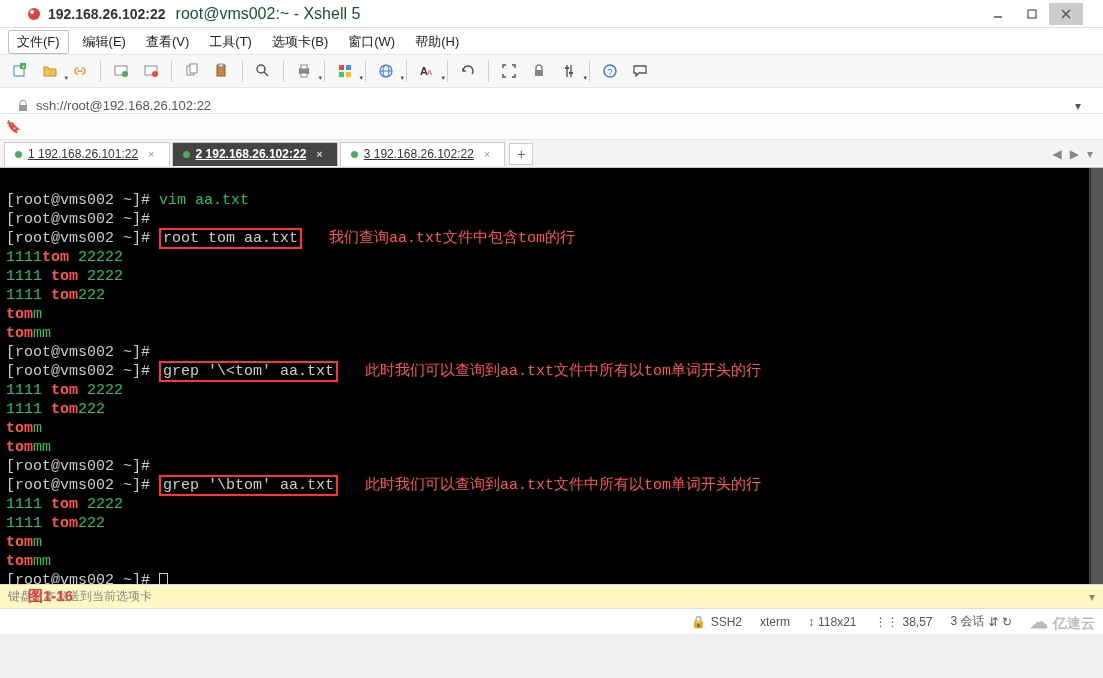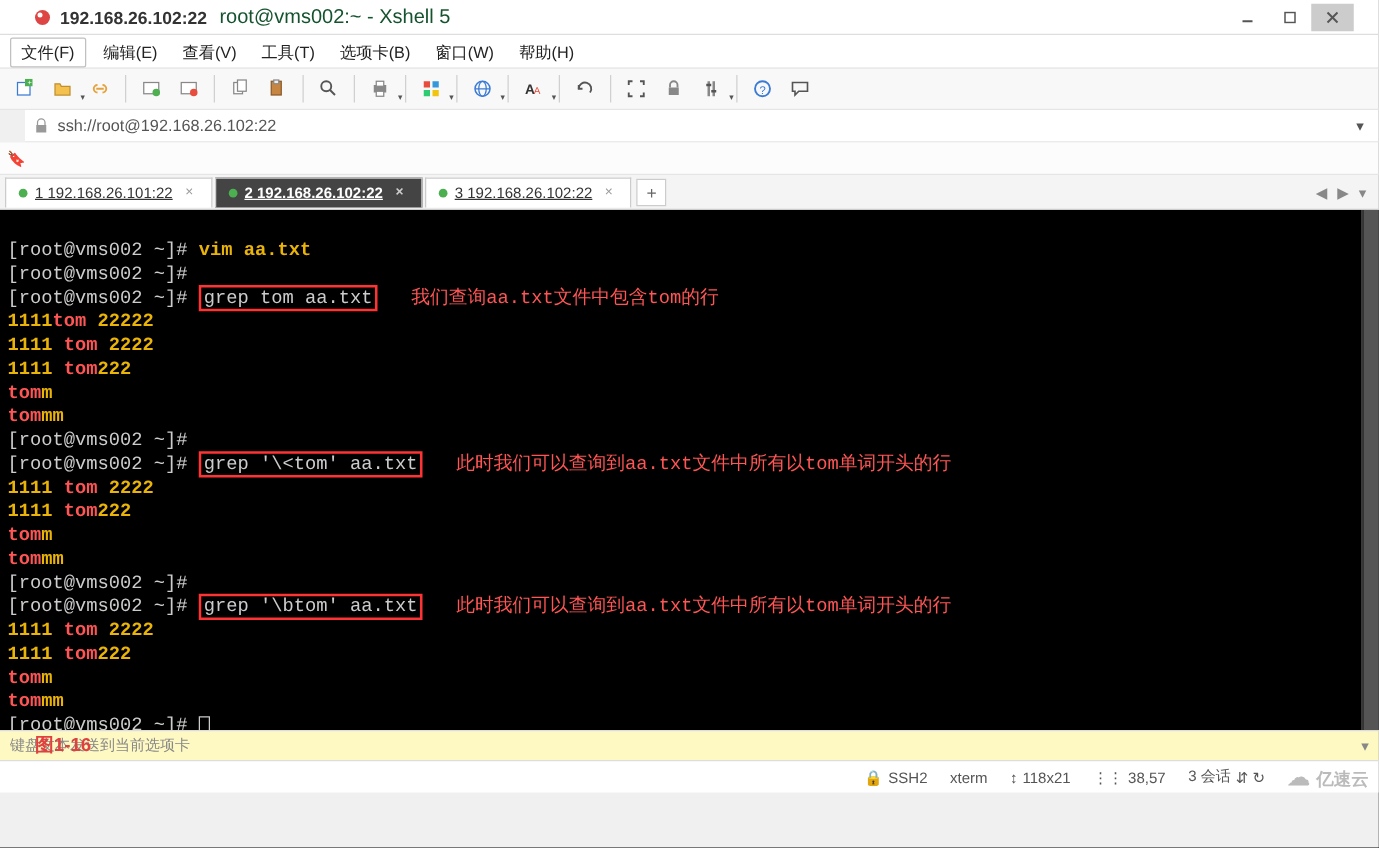--- a/index.html
+++ b/index.html
@@ -21,21 +21,21 @@
 .menubar .menu-item.boxed { border: 1px solid #c0c0c0; border-radius: 2px; padding: 2px 8px; margin-right: 4px; }
 
 
 .toolbar { display: flex; align-items: center; height: 34px; background: #f8f8f8; border-top: 1px solid #e5e5e5; border-bottom: 1px solid #e5e5e5; padding: 0 6px; gap: 2px; }
 .toolbar .tool-btn { width: 28px; height: 26px; display: flex; align-items: center; justify-content: center; cursor: pointer; border-radius: 2px; position: relative; }
 .toolbar .tool-btn svg { width: 16px; height: 16px; }
 .toolbar .sep { width: 1px; height: 22px; background: #d0d0d0; margin: 0 4px; }
 .toolbar .dd-arrow { position: absolute; right: -4px; bottom: 2px; font-size: 7px; color: #555; }
 
 
-.addrbar { display: flex; align-items: center; height: 26px; background: #fff; border-bottom: 1px solid #e5e5e5; padding: 0 6px; margin-left: 20px; }
+.addrbar { display: flex; align-items: flex-end; height: 26px; background: #fff; border-bottom: 1px solid #e5e5e5; padding: 0 16px; }
 .addrbar .lock { width: 14px; height: 14px; margin-right: 6px; }
 .addrbar .addr-text { color: #555; font-size: 13px; flex: 1; }
 .addrbar .dd { color: #555; padding: 0 6px; cursor: pointer; }
 
 
 .infobar { display: flex; align-items: center; height: 26px; background: #fcfcfc; border-bottom: 1px solid #e5e5e5; padding: 0 6px; color: #666; font-size: 12px; }
 .infobar .info-icon { margin-right: 6px; color: #888; }
 
 
 .tabs { display: flex; align-items: center; height: 28px; background: #f4f4f4; border-bottom: 1px solid #ccc; padding: 0 4px; }
@@ -46,21 +46,21 @@
 .tabs .tab .close-x { margin-left: 10px; font-size: 11px; color: #999; }
 .tabs .tab.active .close-x { color: #ccc; }
 .tabs .tab-add { width: 24px; height: 22px; display: flex; align-items: center; justify-content: center; border: 1px solid #ccc; background: #fff; cursor: pointer; font-size: 14px; color: #666; margin-left: 2px; }
 .tabs .tab-nav { margin-left: auto; display: flex; gap: 8px; padding: 0 6px; color: #888; }
 
 
 .terminal-wrap { position: relative; }
 .terminal { background: #000; color: #ccc; font-family: Consolas, "Courier New", monospace; font-size: 15px; line-height: 19px; padding: 4px 6px; height: 416px; overflow: hidden; white-space: pre; }
 .terminal .prompt { color: #ccc; }
 .terminal .match { color: #ff5555; font-weight: bold; }
-.terminal .plain { color: #eab308; font-weight: bold; }
+.terminal .plain { color: #22c55e; }
 .terminal .box { border: 2px solid #ff3333; padding: 0 2px; }
 .terminal .ann { color: #ff5555; font-weight: normal; white-space: pre; }
 .terminal .cursor-block { display: inline-block; width: 9px; height: 15px; border: 1px solid #ccc; vertical-align: middle; }
 .scrollbar-v { position: absolute; right: 0; top: 0; width: 14px; height: 100%; background: #2a2a2a; border-left: 1px solid #444; }
 .scrollbar-v .thumb { position: absolute; left: 1px; width: 12px; height: 100%; background: #555; }
 
 
 .footer1 { height: 24px; background: #fef9c3; border-top: 1px solid #ddd; display: flex; align-items: center; padding: 0 8px; color: #888; font-size: 12px; }
 .figlabel { position: absolute; left: 28px; color: #e04040; font-weight: bold; font-size: 15px; }
 .statusbar { height: 26px; background: #fff; border-top: 1px solid #ddd; display: flex; align-items: center; padding: 0 8px; font-size: 12px; color: #555; gap: 18px; }
@@ -271,21 +271,21 @@
     <span style="cursor:pointer">◀</span>
     <span style="cursor:pointer">▶</span>
     <span style="cursor:pointer">▾</span>
   </div>
 </div>
 
 <div class="terminal-wrap">
 <div class="terminal">
 <span class="prompt">[root@vms002 ~]# </span><span class="plain">vim aa.txt</span>
 <span class="prompt">[root@vms002 ~]# </span>
-<span class="prompt">[root@vms002 ~]# </span><span class="box">grep tom aa.txt</span>   <span class="ann">我们查询aa.txt文件中包含tom的行</span>
+<span class="prompt">[root@vms002 ~]# </span><span class="box">root tom aa.txt</span>   <span class="ann">我们查询aa.txt文件中包含tom的行</span>
 <span class="plain">1111</span><span class="match">tom</span><span class="plain"> 22222</span>
 <span class="plain">1111 </span><span class="match">tom</span><span class="plain"> 2222</span>
 <span class="plain">1111 </span><span class="match">tom</span><span class="plain">222</span>
 <span class="match">tom</span><span class="plain">m</span>
 <span class="match">tom</span><span class="plain">mm</span>
 <span class="prompt">[root@vms002 ~]# </span>
 <span class="prompt">[root@vms002 ~]# </span><span class="box">grep '\&lt;tom' aa.txt</span>   <span class="ann">此时我们可以查询到aa.txt文件中所有以tom单词开头的行</span>
 <span class="plain">1111 </span><span class="match">tom</span><span class="plain"> 2222</span>
 <span class="plain">1111 </span><span class="match">tom</span><span class="plain">222</span>
 <span class="match">tom</span><span class="plain">m</span>

